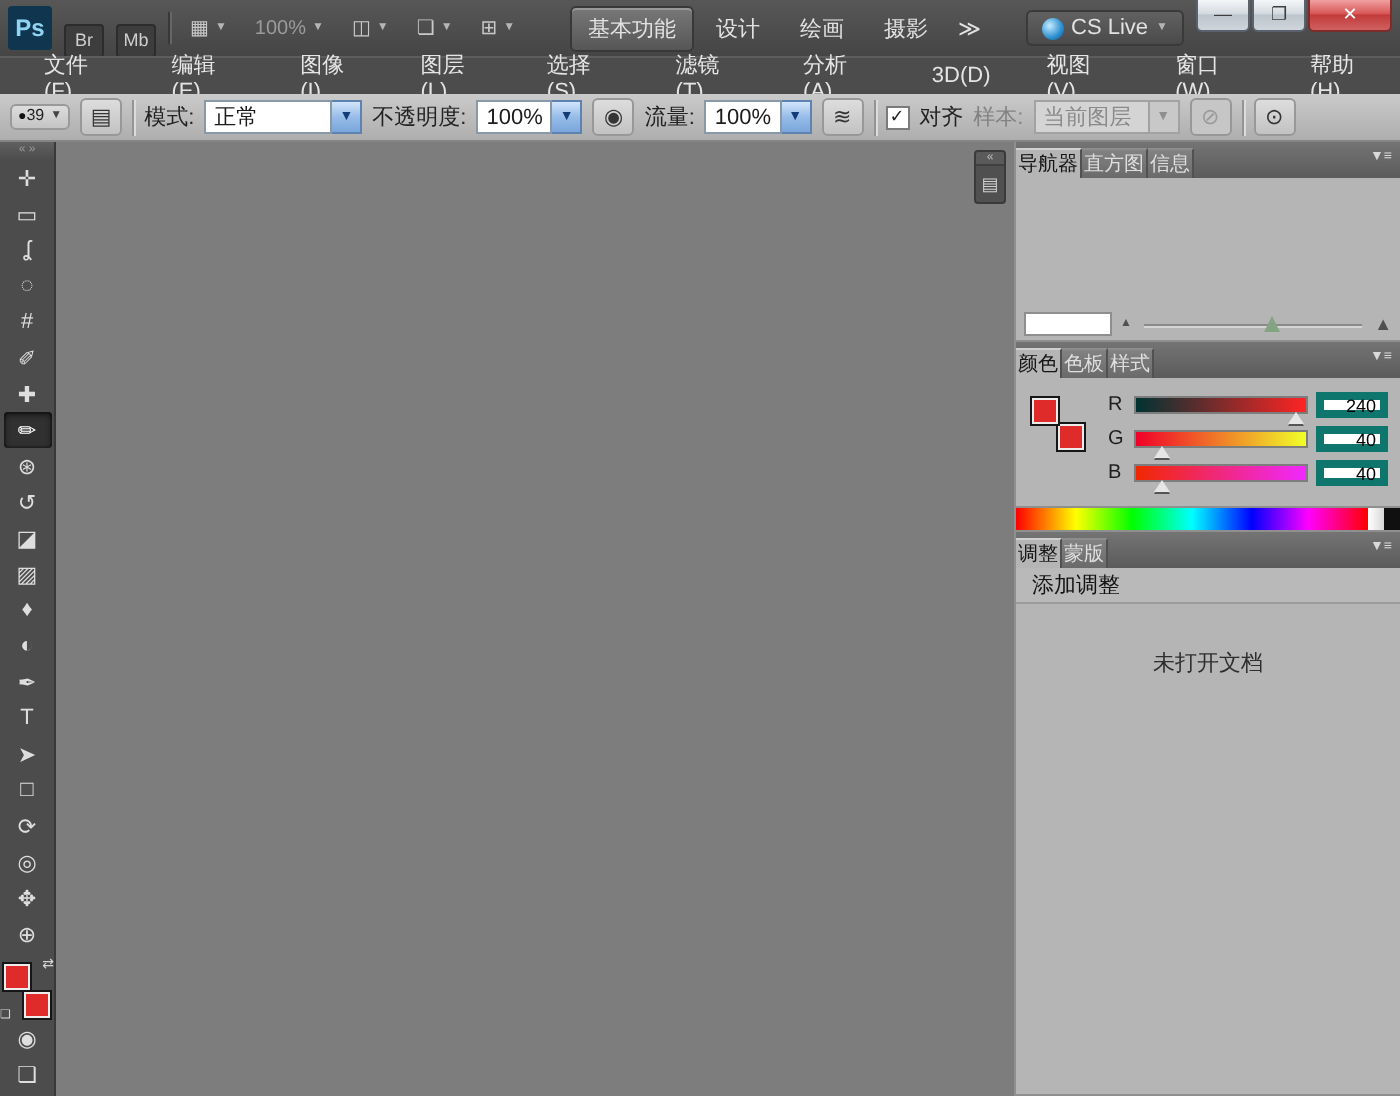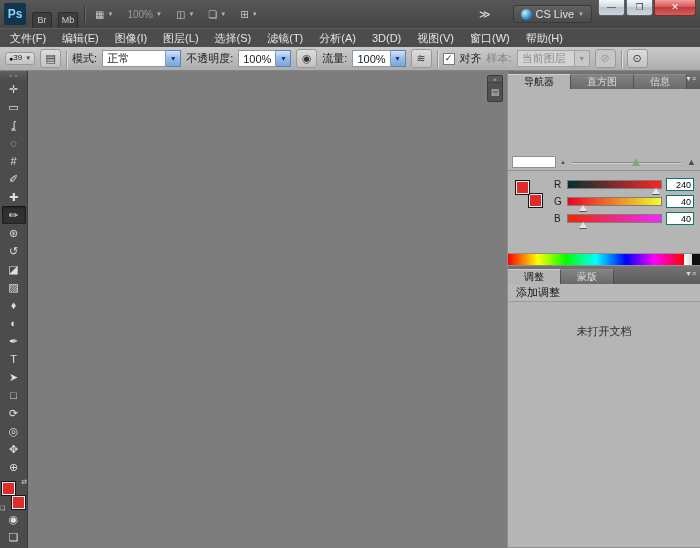--- a/index.html
+++ b/index.html
@@ -35,21 +35,21 @@
   .win-controls { position:absolute; top:0; right:4px; display:flex; z-index:5; }
   .win-btn { width:27px; height:16px; margin-left:1px; border:1px solid #5a626d; border-top:0;
     border-radius:0 0 3px 3px; color:#3d3d3d; font-size:9px; line-height:14px; text-align:center;
     background:linear-gradient(#f5f7f9,#d4dae0 45%,#bdc5cd 50%,#ced5db); }
   .win-btn.close { width:42px; color:#fff; border-color:#7e2b2b;
     background:linear-gradient(#f0a0a0,#d95858 45%,#c23b3b 50%,#d06060); }
 
   
   .menubar { position:absolute; top:28px; left:0; right:0; height:19px; background:#4c4c4c;
     border-top:1px solid #5d5d5d; display:flex; align-items:center; padding-left:2px; }
-  .menu-item { color:#e5e5e5; font-size:11px; padding:3px 8px; }
+  .menu-item { color:#e5e5e5; font-size:11px; padding:3px 8px;margin-left:12px; }
 
   
   .optionsbar { position:absolute; top:47px; left:0; right:0; height:24px;
     background:linear-gradient(#cacaca,#aeaeae); border-bottom:1px solid #858585;
     display:flex; align-items:center; gap:5px; padding:0 5px; font-size:11px; color:#1c1c1c; }
   .osep { width:1px; height:18px; background:#949494; box-shadow:1px 0 0 #dcdcdc; }
   .opt-icon { width:21px; height:19px; border:1px solid #989898; border-radius:3px;
     background:linear-gradient(#dddddd,#c2c2c2); color:#353535; font-size:11px;
     display:flex; align-items:center; justify-content:center; }
   .opt-icon.disabled { color:#9b9b9b; background:#c6c6c6; }
@@ -101,21 +101,21 @@
   .cd-icon { height:18px; display:flex; align-items:center; justify-content:center;
     color:#d0d0d0; font-size:9px; }
 
   
   .dock { position:absolute; top:71px; right:0; bottom:0; width:193px; background:#b5b5b5;
     border-left:1px solid #8f8f8f; display:flex; flex-direction:column; font-size:11px; }
   .panel { border-bottom:1px solid #8f8f8f; display:flex; flex-direction:column; flex:none; }
   .panel-header { height:18px; background:linear-gradient(#747474,#5b5b5b);
     display:flex; align-items:flex-end; position:relative; flex:none; }
   .tabs { display:flex; height:100%; align-items:flex-end; }
-  .ptab { height:15px; display:flex; align-items:center; padding:0 16px; font-size:10px;
+  .ptab { height:15px; display:flex; align-items:center; padding:0 1px; font-size:10px;
     color:#dfdfdf; background:linear-gradient(#828282,#6a6a6a);
     border-right:1px solid #515151; border-top:1px solid #8d8d8d; white-space:nowrap; }
   .ptab.active { background:#b5b5b5; color:#161616; border-top-color:#d0d0d0; }
   .pmenu { position:absolute; right:4px; top:4px; font-size:7px; color:#dadada; }
 
   .navigator { height:100px; }
   .nav-body { flex:1; }
   .nav-footer { height:17px; display:flex; align-items:center; gap:4px; padding:0 4px; flex:none; }
   .zoom-field { width:44px; height:12px; background:#fff; border:1px solid #8f8f8f; }
   .mtn { color:#4f4f4f; }
@@ -134,21 +134,21 @@
   .channel-rows { margin-left:40px; display:flex; flex-direction:column; gap:4px; }
   .chan { display:flex; align-items:center; gap:4px; height:13px; }
   .chan-label { width:9px; font-size:10px; color:#1e1e1e; }
   .chan-track { flex:1; height:9px; border:1px solid #7d7d7d; position:relative; }
   .channel-rows > div:nth-of-type(1) .chan-track { background:linear-gradient(to right,#003232,#ff2424); }
   .channel-rows > div:nth-of-type(2) .chan-track { background:linear-gradient(to right,#f00028,#f0ff28); }
   .channel-rows > div:nth-of-type(3) .chan-track { background:linear-gradient(to right,#f02800,#f028ff); }
   .chan-thumb { position:absolute; bottom:-6px; width:0; height:0;
     border-left:4px solid transparent; border-right:4px solid transparent;
     border-bottom:6px solid #e6e6e6; filter:drop-shadow(0 1px 0 #555); }
-  .chan-value { width:28px; height:13px; background:#fff; border:1px solid #0f766e;
+  .chan-value { width:36px; height:13px; background:#fff; border:4px solid #0f766e;
     font-size:9px; display:flex; align-items:center; justify-content:flex-end; padding:0 2px; }
   .spectrum { position:absolute; left:0; right:0; bottom:0; height:12px;
     border-top:1px solid #8f8f8f; display:flex; }
   .spec-main { flex:1;
     background:linear-gradient(to right,#ff0000,#ffff00 17%,#00ff00 33%,#00ffff 50%,#0000ff 67%,#ff00ff 83%,#ff0000); }
   .spec-w { width:8px; background:linear-gradient(to right,#ffffff,#d8d8d8); }
   .spec-k { width:8px; background:#101010; }
 
   .adjust { flex:1; }
   .add-row { height:18px; display:flex; align-items:center; padding:0 8px; color:#141414;
@@ -183,20 +183,30 @@
     </div>
     <div class="tb-btn">
       <span class="glyph">❏</span>
       <span class="caret">▼</span>
     </div>
     <div class="tb-btn">
       <span class="glyph">⊞</span>
       <span class="caret">▼</span>
     </div>
     <div class="ws-area">
+      <div class="ws-group">
+
+          <div class="ws-btn active">基本功能</div>
+
+          <div class="ws-btn">设计</div>
+
+          <div class="ws-btn">绘画</div>
+
+          <div class="ws-btn">摄影</div>
+        </div>
       <div class="ws-more">≫</div>
     </div>
     <div class="cslive">
       <span class="cs-dot"></span>
       <span>CS Live</span>
       <span class="caret">▼</span>
     </div>
   </div>
 
   <div class="win-controls">
@@ -401,20 +411,31 @@
         <span class="mtn small">▲</span>
         <div class="nav-slider">
           <div class="nav-track"></div>
           <div class="nav-thumb"></div>
         </div>
         <span class="mtn big">▲</span>
       </div>
     </div>
 
     <div class="panel colorpanel">
+      <div class="panel-header">
+        <div class="tabs">
+
+            <div class="ptab active">颜色</div>
+
+            <div class="ptab">色板</div>
+
+            <div class="ptab">样式</div>
+          </div>
+        <span class="pmenu">▼≡</span>
+      </div>
       <div class="color-body">
         <div class="cw">
           <div class="cw-sw cw-fg" style="background: rgb(224, 43, 43);"></div>
           <div class="cw-sw cw-bg" style="background: rgb(224, 43, 43);"></div>
         </div>
         <div class="channel-rows">
 
             <div class="chan">
               <span class="chan-label">R</span>
               <div class="chan-track">

